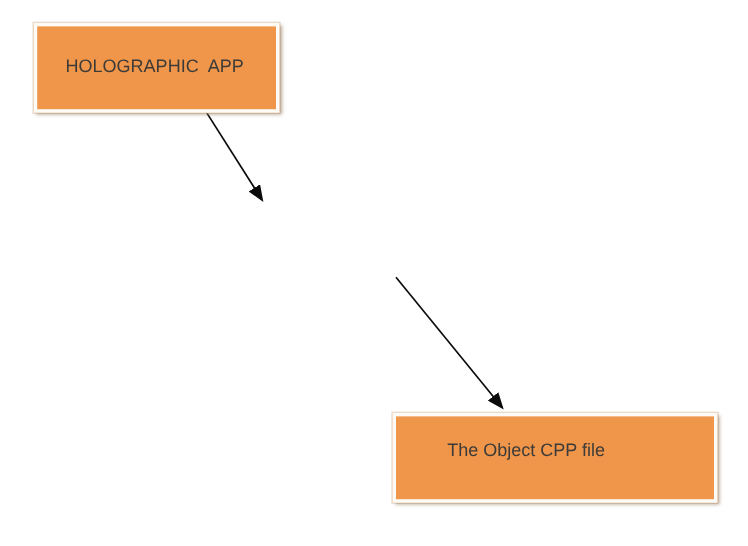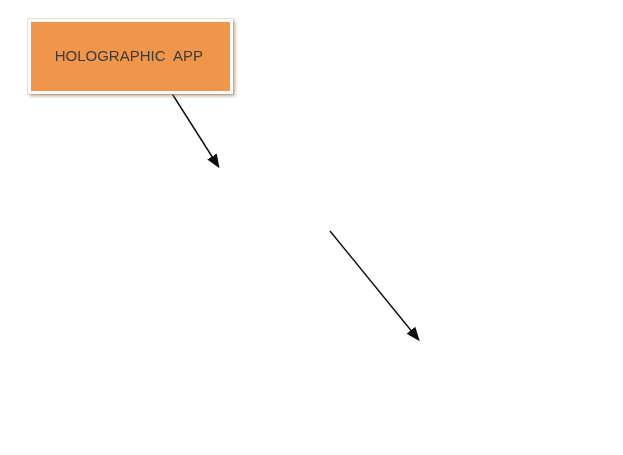--- a/index.html
+++ b/index.html
@@ -64,14 +64,17 @@
     </defs>
     <line x1="171" y1="92" x2="218" y2="166" marker-end="url(#arrowhead)"></line>
     <line x1="330" y1="231" x2="418" y2="339" marker-end="url(#arrowhead)"></line>
   </svg>
 
   <div class="node node-1">
     <span class="node-label">HOLOGRAPHIC  APP</span>
   </div>
 
 
+  <div class="node node-3">
+    <span class="node-label">The Object CPP file</span>
+  </div>
 
 </div>
 
 </body></html>

